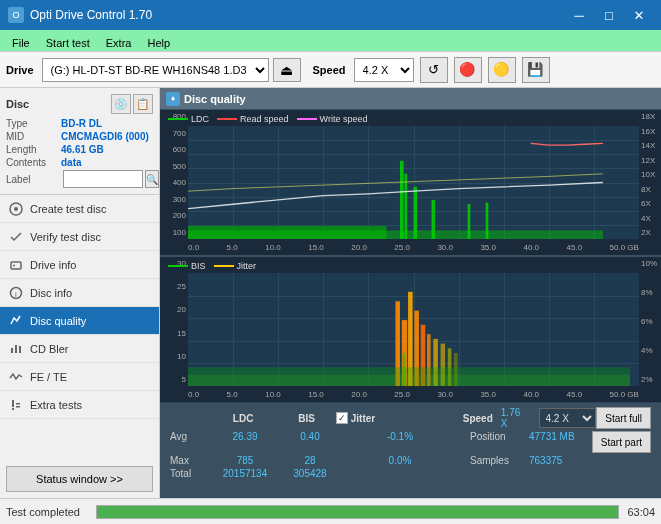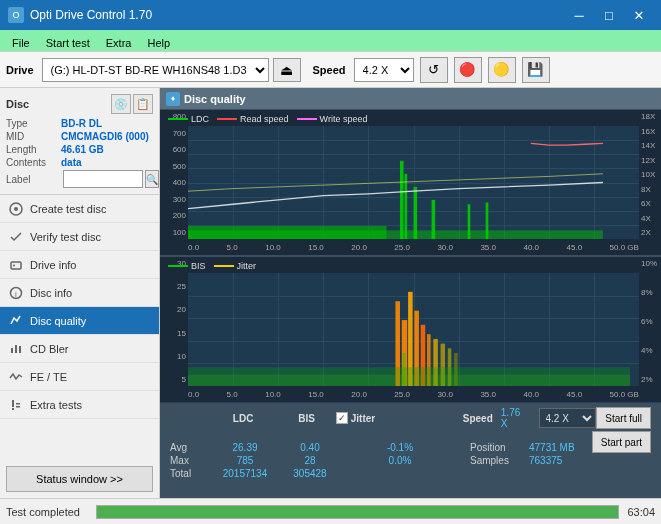--- a/index.html
+++ b/index.html
@@ -451,21 +451,21 @@
           <span style="font-size:10px;color:#4fc3f7;margin-left:4px;">1.76 X</span>
           <select class="speed-dropdown" style="margin-left:6px;">
             <option>4.2 X</option>
           </select>
         </div>
         <div class="btn-group" style="margin-left:auto;">
           <button class="start-btn">Start full</button>
         </div>
       </div>
 
-      <div style="display:flex;align-items:flex-end;gap:0;padding:0 4px;">
+      <div style="display:flex;align-items:flex-start;gap:0;padding:0 4px;">
         <span style="width:40px;font-size:10px;color:#ccc;">Avg</span>
         <span style="width:70px;font-size:10px;color:#4fc3f7;text-align:center;">26.39</span>
         <span style="width:60px;font-size:10px;color:#4fc3f7;text-align:center;">0.40</span>
         <span style="width:120px;font-size:10px;color:#4fc3f7;text-align:center;">-0.1%</span>
         <div style="margin-left:10px;display:flex;align-items:center;gap:4px;">
           <span style="font-size:10px;color:#ccc;width:55px;">Position</span>
           <span style="font-size:10px;color:#4fc3f7;">47731 MB</span>
         </div>
         <div class="btn-group" style="margin-left:auto;">
           <button class="start-btn">Start part</button>

